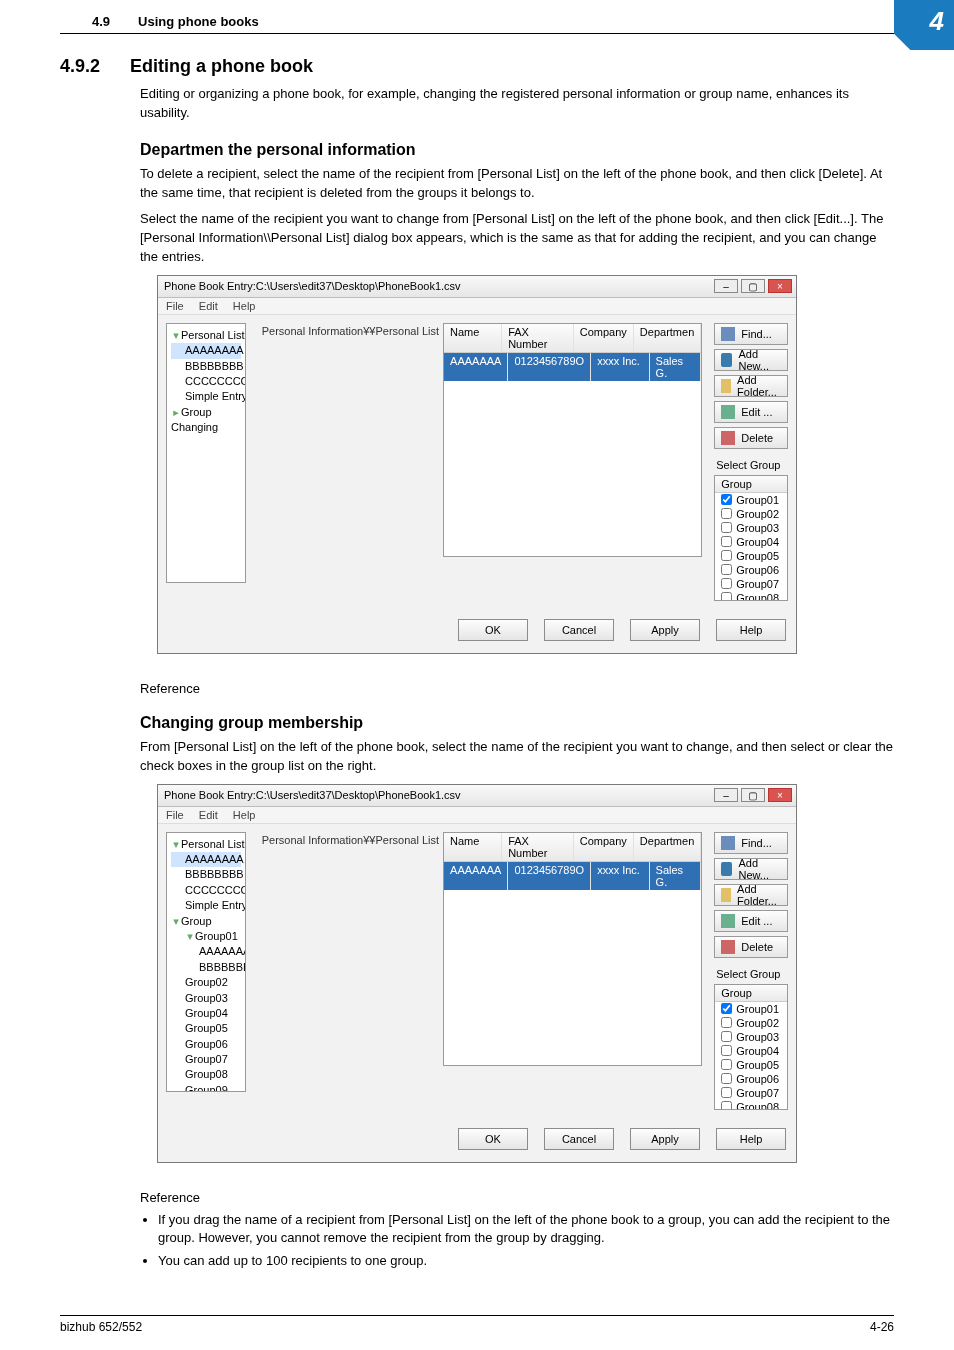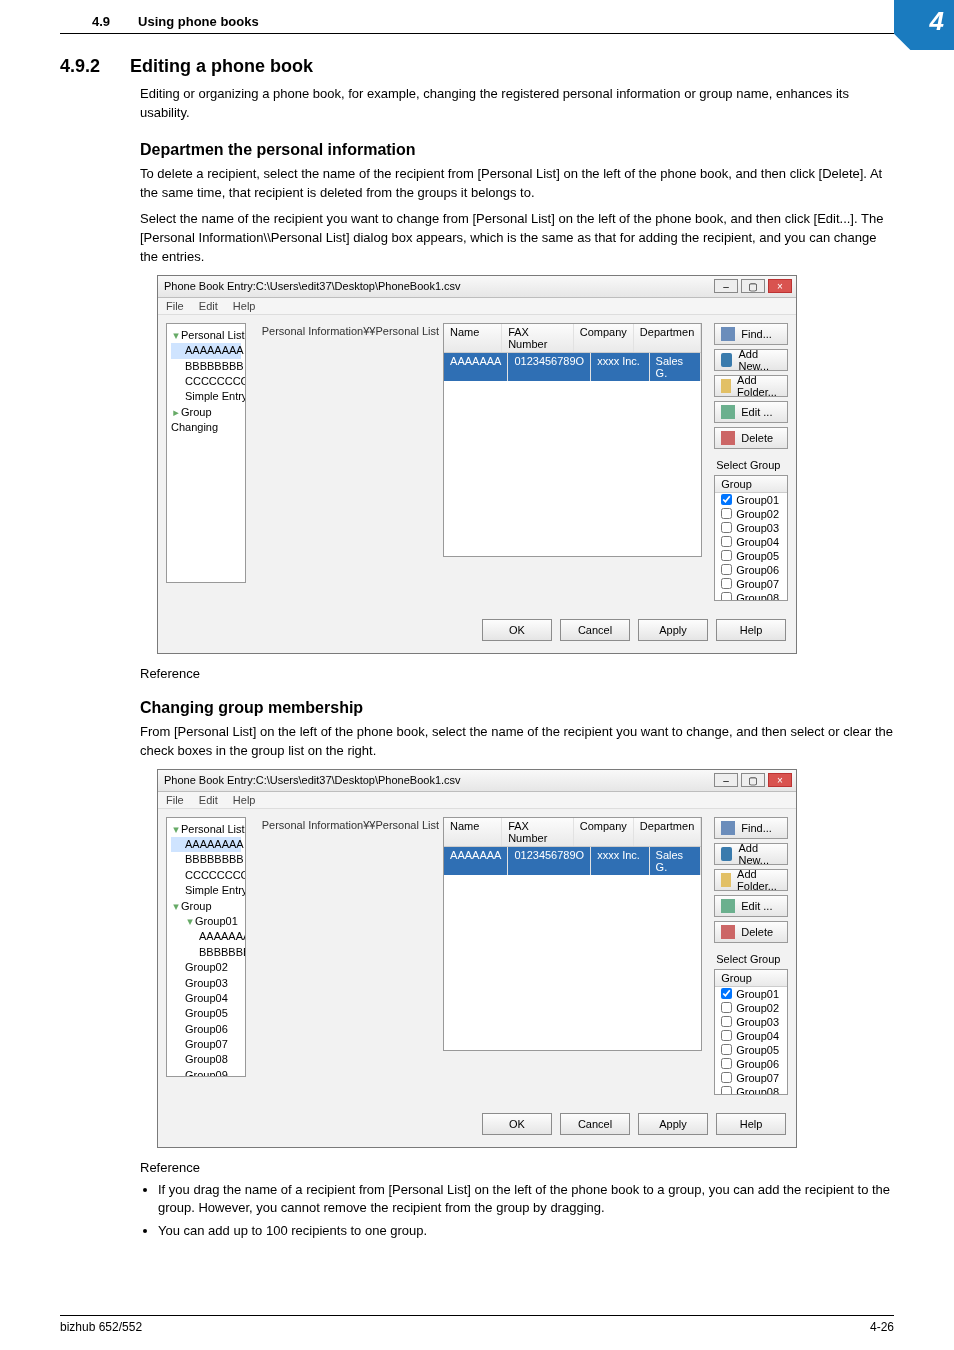--- a/index.html
+++ b/index.html
@@ -43,21 +43,21 @@
     font-weight: bold;
     font-style: italic;
   }
   .rule { margin: 4px 60px 0 60px; border-top: 1px solid #000; }
   .content { padding: 0 60px 0 60px; }
   .h2 { display:flex; gap:30px; margin: 22px 0 8px 0; }
   .h2 .num { font-weight: bold; font-size: 18px; }
   .h2 .txt { font-weight: bold; font-size: 18px; }
   .bodytext { margin-left: 80px; line-height: 1.45; font-size: 13px; margin-bottom: 8px; }
   .h3 { font-weight: bold; font-size: 16px; margin: 18px 0 6px 80px; }
-  .reference { margin: 12px 0 6px 80px; font-size: 13px; }
+  .reference { margin: 27px 0 6px 80px; font-size: 13px; }
   ul.refs { margin: 0 0 10px 80px; padding-left: 18px; list-style: disc; }
   ul.refs li { font-size: 13px; line-height: 1.45; margin-bottom: 4px; }
 
   
   .dlg-wrap { display:flex; justify-content:center; margin: 8px 0 8px 0; }
   .dlg {
     width: 640px;
     border: 1px solid #7a7a7a;
     background: #f2f2f2;
     font-size: 11px;
@@ -111,21 +111,21 @@
   .ico-find { background:#6b8dbb; }
   .ico-add  { background:#3a7bad; border-radius:2px; }
   .ico-fold { background:#e2c066; }
   .ico-edit { background:#6bb08e; }
   .ico-del  { background:#c66; }
   .right .sg-label { margin-top:6px; padding-left:2px; }
   .right .sg-box { border:1px solid #999; background:#fff; height:126px; overflow:hidden; }
   .sg-box .sg-head { background: linear-gradient(#fcfcfc,#e9e9e9); padding:2px 6px; border-bottom:1px solid #ccc; font-size:11px; }
   .sg-box .sg-item { padding: 1px 6px; font-size: 11px; display:flex; align-items:center; gap:4px; }
   .sg-box .sg-item input { margin:0; width:11px; height:11px; }
-  .dlg .footer { display:flex; justify-content:flex-end; gap:8px; padding:10px 10px 12px; }
+  .dlg .footer { display:flex; justify-content:flex-end; gap:16px; padding:10px 10px 12px; }
   .dlg .footer .fbtn {
     width: 70px; height: 22px; border:1px solid #8c8c8c;
     background: linear-gradient(#fdfdfd,#e5e5e5);
     display:flex; align-items:center; justify-content:center;
   }
 
   .page-footer {
     position:absolute; bottom: 16px; left:60px; right:60px;
     display:flex; justify-content:space-between;
     border-top:1px solid #000; padding-top:4px;

